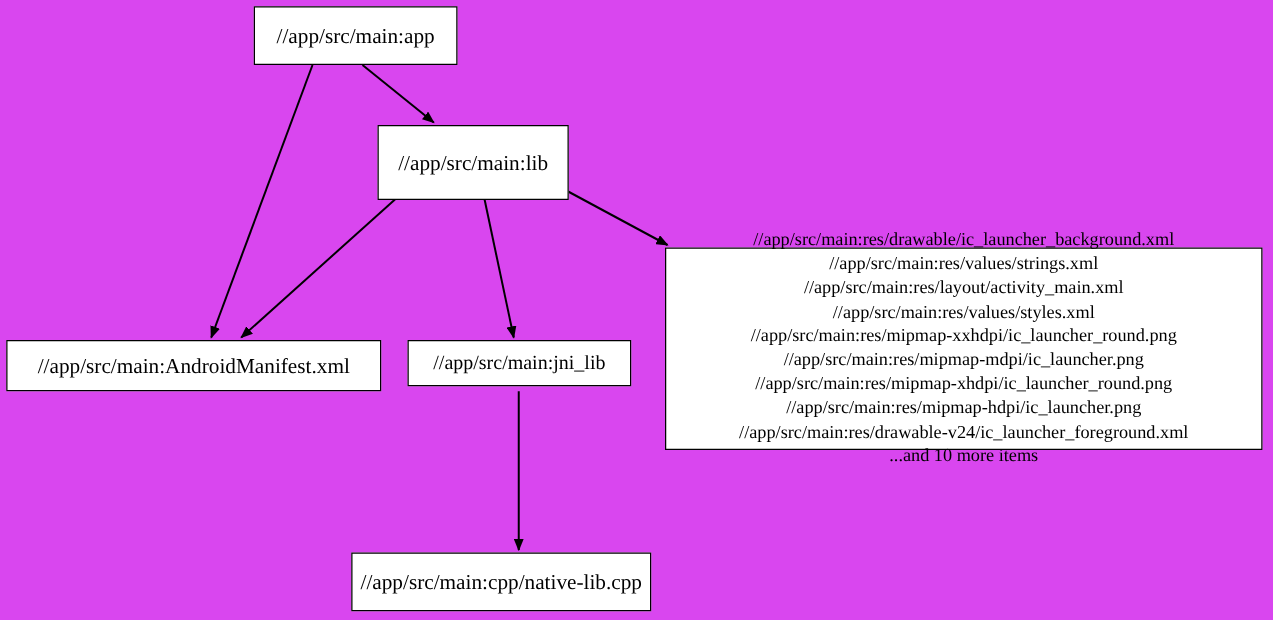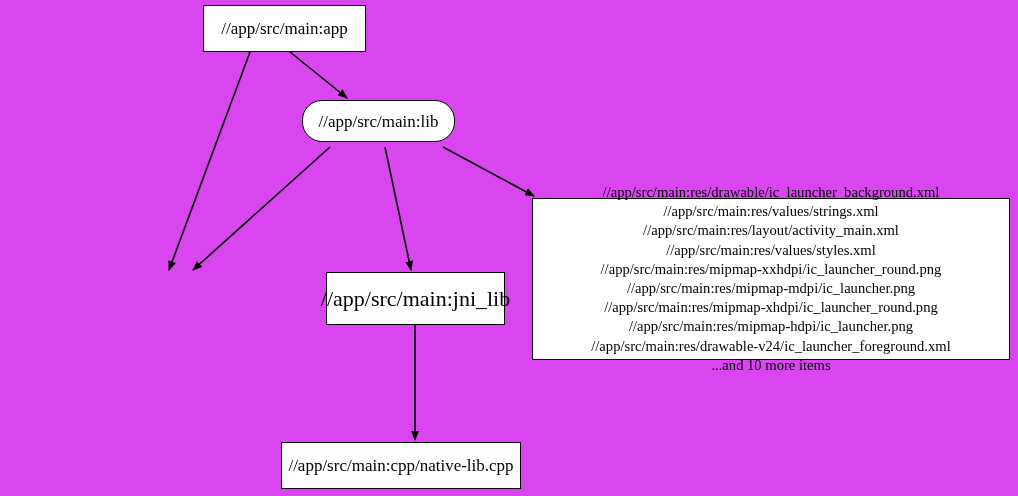--- a/index.html
+++ b/index.html
@@ -39,23 +39,23 @@
     line-height: 1.0;
     white-space: pre;
   }
   .node-label {
     display: block;
     white-space: pre;
     text-align: center;
   }
   
   #node-app        { left: 203px; top:   5px; width: 163px; height:  47px; font-size: 17px; }
-  #node-lib        { left: 302px; top: 100px; width: 153px; height:  42px; font-size: 17px; border-radius: 20px; }
+  #node-lib        { left: 302px; top: 100px; width: 153px; height:  60px; font-size: 17px; }
   #node-manifest   { left:   5px; top: 272px; width: 300px; height:  41px; font-size: 17px; }
-  #node-jni-lib    { left: 326px; top: 272px; width: 179px; height:  53px; font-size: 22px; justify-content: center; }
+  #node-jni-lib    { left: 326px; top: 272px; width: 179px; height:  37px; font-size: 16px; justify-content: center; }
   #node-cpp        { left: 281px; top: 442px; width: 240px; height:  47px; font-size: 17px; }
   #node-res-bundle { left: 532px; top: 198px; width: 478px; height: 162px; font-size: 14.6px; }
   #node-res-bundle .node-label { line-height: 1.315; }
 </style>
 </head>
 <body>
 
 <div id="graph-canvas">
 
   <svg id="edge-layer" width="1018" height="496" viewBox="0 0 1018 496">
@@ -79,20 +79,23 @@
   </svg>
 
   <div class="graph-node" id="node-app">
     <span class="node-label">//app/src/main:app</span>
   </div>
 
   <div class="graph-node" id="node-lib">
     <span class="node-label">//app/src/main:lib</span>
   </div>
 
+  <div class="graph-node" id="node-manifest">
+    <span class="node-label">//app/src/main:AndroidManifest.xml</span>
+  </div>
 
   <div class="graph-node" id="node-jni-lib">
     <span class="node-label">//app/src/main:jni_lib</span>
   </div>
 
   <div class="graph-node" id="node-cpp">
     <span class="node-label">//app/src/main:cpp/native-lib.cpp</span>
   </div>
 
   <div class="graph-node" id="node-res-bundle">

